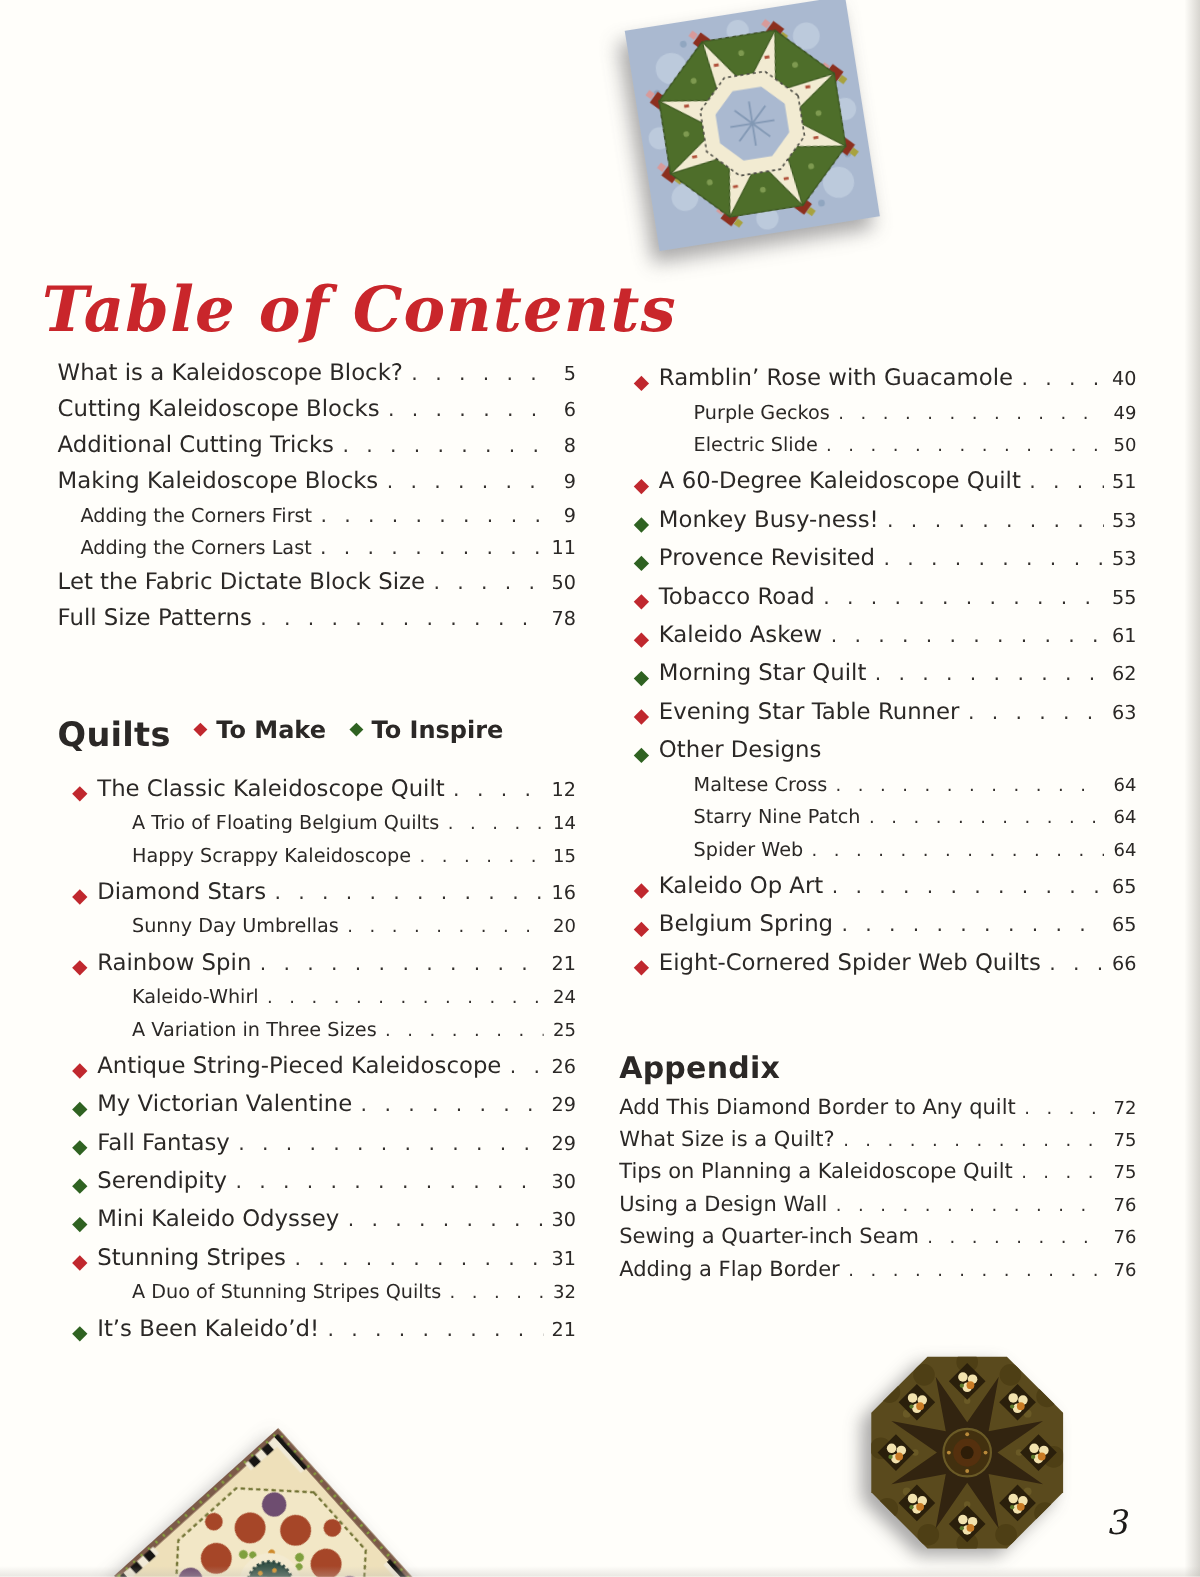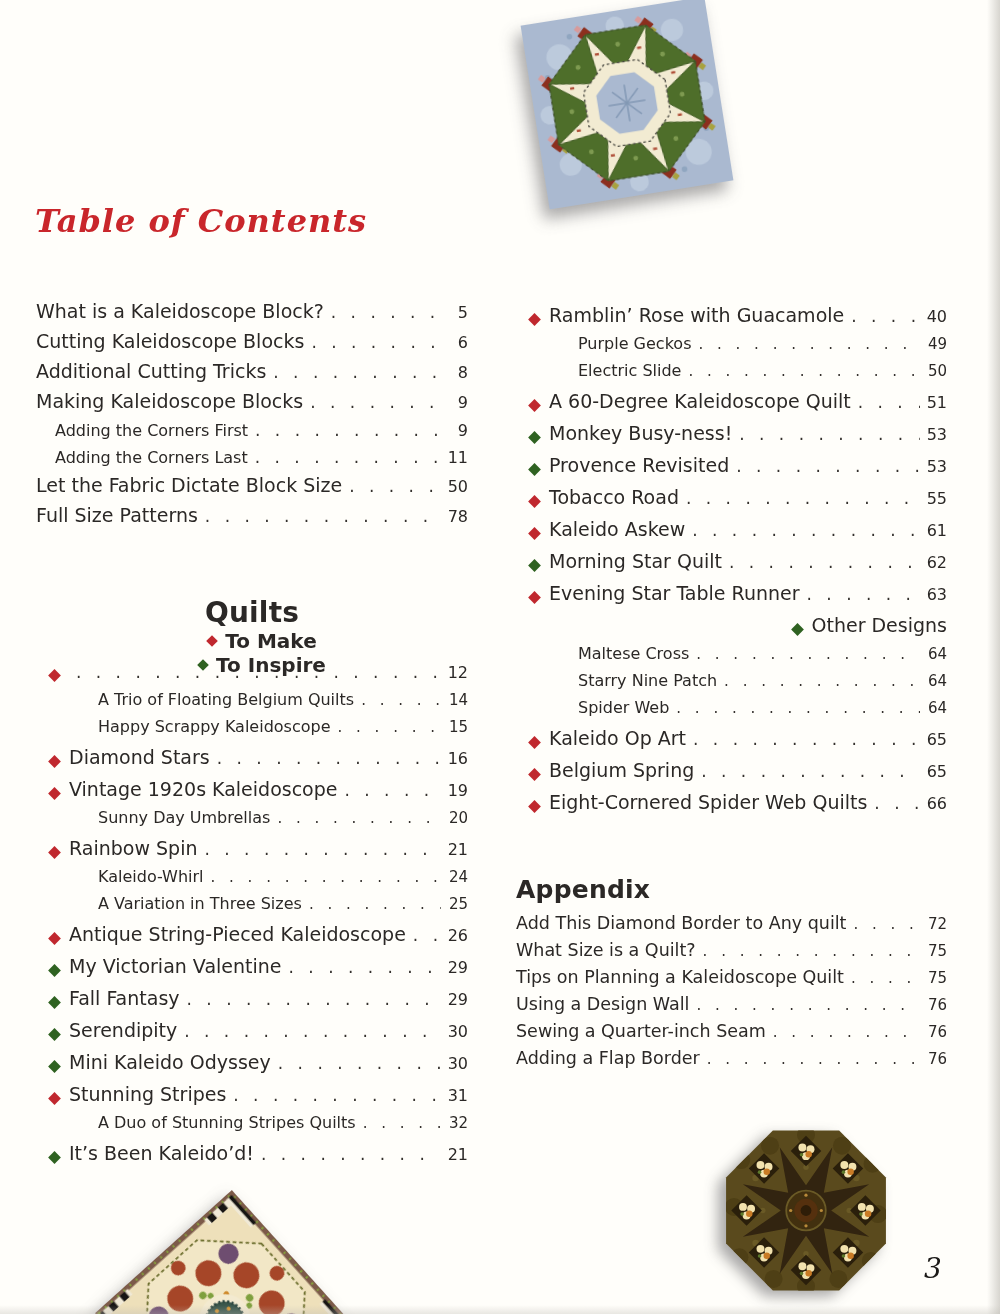--- a/index.html
+++ b/index.html
@@ -5,52 +5,52 @@
   html,body{margin:0;padding:0;overflow:hidden;}
   body{
     width:1000px;height:1314px;position:relative;
     background:#fffefa;
     font-family:"DejaVu Sans","Liberation Sans",sans-serif;
     color:var(--text,#2b2826);
     -webkit-font-smoothing:antialiased;
   }
   
   .page-title{
-    position:absolute;left:35px;top:184px;
+    position:absolute;left:35px;top:198px;
     font-family:"DejaVu Serif","Liberation Serif",serif;
     font-style:italic;font-weight:bold;
-    font-size:32px;line-height:1;color:var(--title-red,#c9262b);
+    font-size:52px;line-height:1;color:var(--title-red,#c9262b);
     letter-spacing:1px;
   }
   
-  .col-left{position:absolute;left:36px;top:300px;width:432px;}
+  .col-left{position:absolute;left:48px;top:300px;width:432px;}
   .col-right{position:absolute;left:516px;top:302px;width:431px;}
   
   .toc-row{display:flex;align-items:baseline;white-space:nowrap;}
   .level-0{height:30px;font-size:19px;}
   .level-1{height:27px;font-size:16px;padding-left:19px;}
   .level-2{height:27px;font-size:16px;padding-left:62px;}
-  .quilts-list .level-0,.rq-list .level-0{margin-top:2px;justify-content:flex-end;}
+  .quilts-list .level-0,.rq-list .level-0{margin-top:2px;}
   .diamond{
     width:11px;height:11px;flex:0 0 11px;align-self:center;
     transform:rotate(45deg) scale(.82);margin-left:13px;margin-right:9px;
   }
   .diamond.red{background:var(--marker-red,#c0282e);}
   .diamond.green{background:var(--marker-green,#2f6221);}
   .toc-label{flex:0 0 auto;}
   .leader{flex:1 1 auto;overflow:hidden;margin:0 3px 0 7px;}
   .leader::after{
     content:". . . . . . . . . . . . . . . . . . . . . . . . . . . . . . . . . . . . . . . . . . . . . . . . . . . . . . . . . . . .";
     font-size:17px;letter-spacing:3px;word-spacing:3px;color:#34302d;
   }
   .level-2 .leader::after{font-size:15px;}
   .toc-page{flex:0 0 auto;font-size:16px;min-width:24px;text-align:right;}
   .level-2 .toc-page{font-size:15px;}
   
-  .quilts-head-row{margin-top:62px;margin-bottom:28px;display:flex;align-items:center;height:36px;flex-direction:column;}
+  .quilts-head-row{margin-top:62px;margin-bottom:14px;display:flex;align-items:flex-start;height:36px;}
   .quilts-heading{font-size:28px;font-weight:bold;margin:0;letter-spacing:.2px;}
   .legend-item{display:flex;align-items:baseline;margin-left:14px;font-size:20px;font-weight:bold;}
   .legend-item .diamond{margin-left:6px;margin-right:8px;align-self:center;width:10px;height:10px;flex-basis:10px;}
   .appendix-heading{font-size:25px;font-weight:bold;margin:54px 0 4px 0;letter-spacing:.2px;height:34px;}
   .appendix-list .toc-row{height:27px;font-size:17.5px;}
   .appendix-list .leader::after{font-size:15px;}
   .appendix-list .toc-page{font-size:15px;}
   
   .photo{position:absolute;}
   .photo svg{display:block;width:100%;height:100%;}
@@ -231,44 +231,39 @@
     </span>
     <span class="legend-item">
       <span class="diamond green"></span>
       <span>To Inspire</span>
     </span>
   </div>
 
   <div class="toc-list quilts-list">
       <div class="toc-row level-0">
         <span class="diamond red"></span>
+        <span class="toc-label">The Classic Kaleidoscope Quilt</span>
         <span class="leader"></span>
         <span class="toc-page">12</span>
       </div>
       <div class="toc-row level-2">
         <span class="toc-label">A Trio of Floating Belgium Quilts</span>
         <span class="leader"></span>
         <span class="toc-page">14</span>
       </div>
       <div class="toc-row level-2">
         <span class="toc-label">Happy Scrappy Kaleidoscope</span>
         <span class="leader"></span>
         <span class="toc-page">15</span>
       </div>
       <div class="toc-row level-0">
         <span class="diamond red"></span>
         <span class="toc-label">Diamond Stars</span>
         <span class="leader"></span>
         <span class="toc-page">16</span>
-      </div>
-      <div class="toc-row level-0">
-        <span class="diamond red"></span>
-        <span class="toc-label">Vintage 1920s Kaleidoscope</span>
-        <span class="leader"></span>
-        <span class="toc-page">19</span>
       </div>
       <div class="toc-row level-2">
         <span class="toc-label">Sunny Day Umbrellas</span>
         <span class="leader"></span>
         <span class="toc-page">20</span>
       </div>
       <div class="toc-row level-0">
         <span class="diamond red"></span>
         <span class="toc-label">Rainbow Spin</span>
         <span class="leader"></span>

